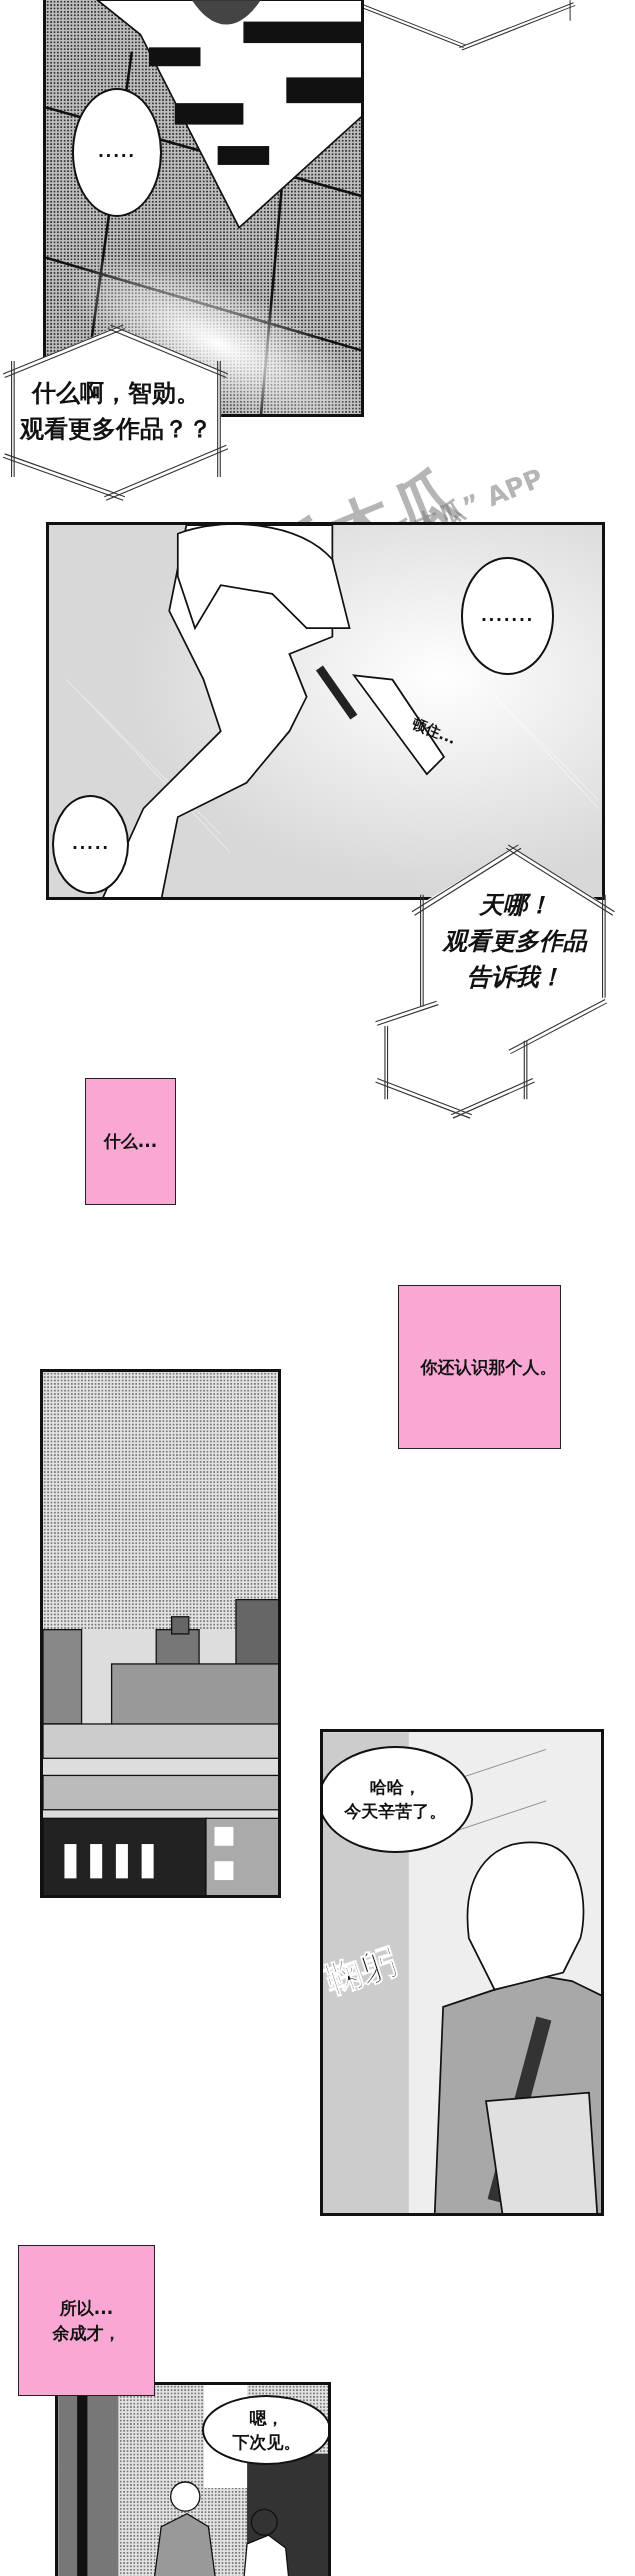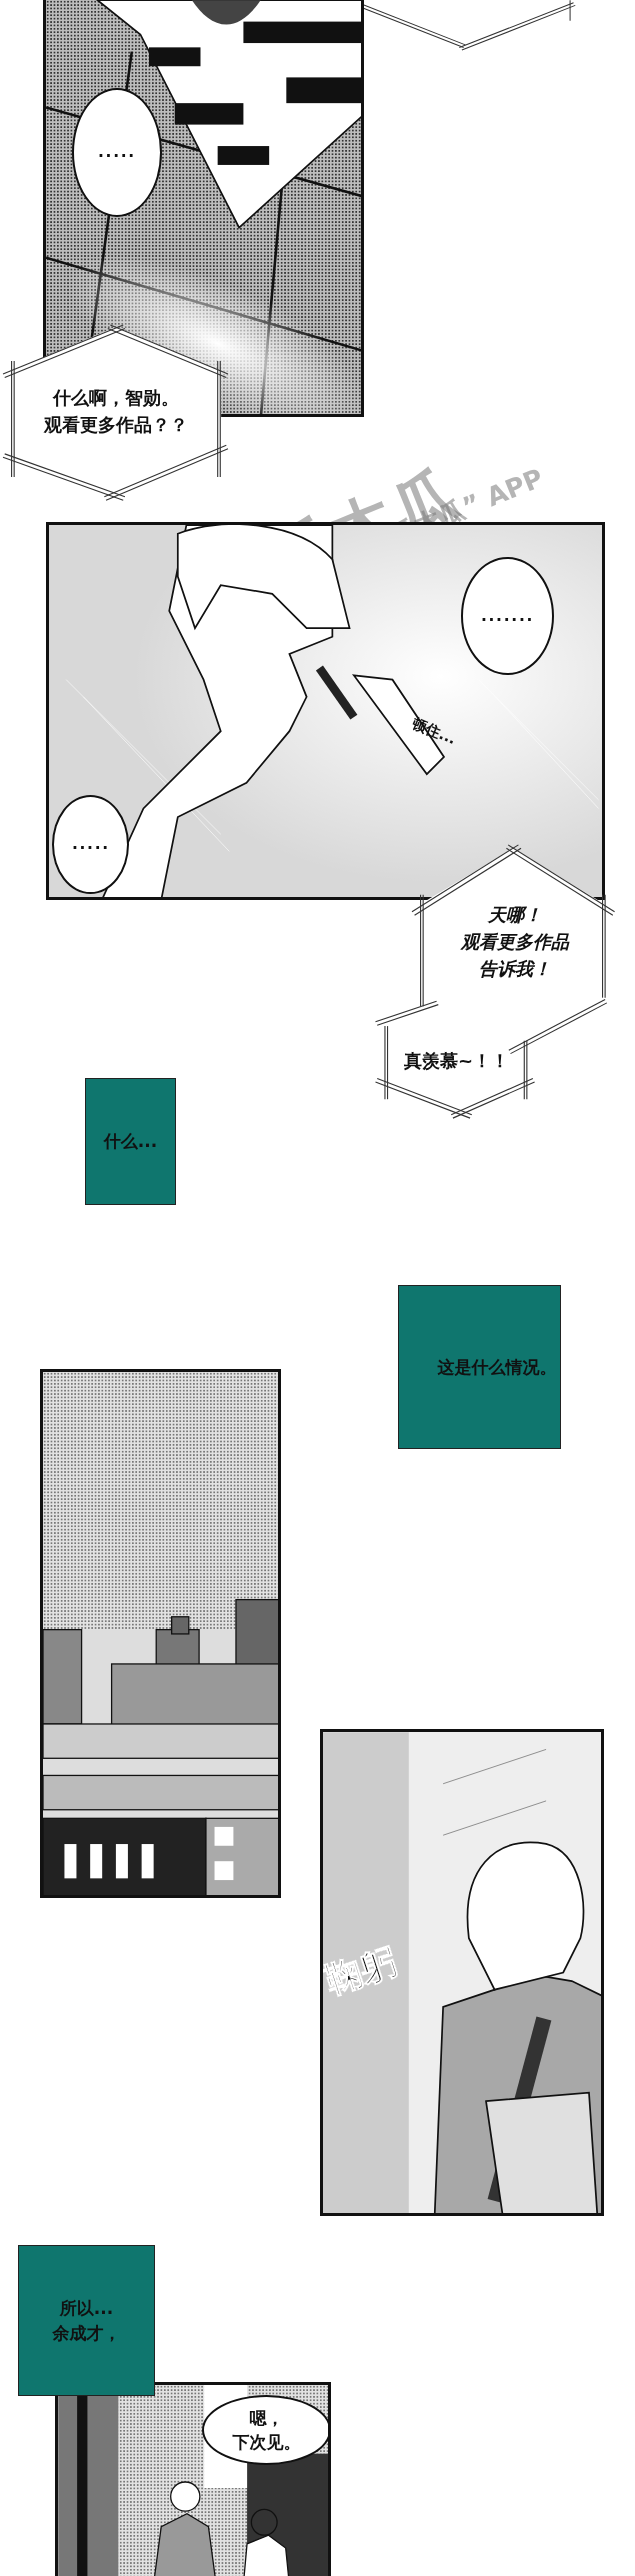--- a/index.html
+++ b/index.html
@@ -1,31 +1,31 @@
 <!DOCTYPE html>
 <html style="font-size:13.7px"><head>
 <meta charset="utf-8">
 <style>
   html, body { margin:0; padding:0; background:#ffffff; }
   body { width:635px; height:2576px; position:relative; overflow:hidden;
          font-family:"DejaVu Sans","Liberation Sans",sans-serif; color:#111; }
   .abs { position:absolute; }
   .panel { position:absolute; border:3.4px solid #111; box-sizing:border-box; overflow:hidden; }
-  .caption { position:absolute; border:1.7px solid #222; background:#0f766e; box-sizing:border-box;
+  .caption { position:absolute; border:1.7px solid #222; background:#f9a8d4; box-sizing:border-box;
              display:flex; align-items:center; justify-content:center; text-align:center;
              font-weight:bold; font-size:17px; line-height:1.45; }
   .bubble { position:absolute; background:#fff; border:2.1px solid #111; border-radius:50%;
             display:flex; align-items:center; justify-content:center; text-align:center;
             font-weight:bold; font-size:17px; line-height:1.45; box-sizing:border-box; }
   .dots { font-size:15.5px; letter-spacing:1.7px; font-weight:bold; }
   .hex { position:absolute; }
   .hex svg { position:absolute; left:0; top:0; overflow:visible; }
   .hex .txt { position:absolute; left:0; top:0; width:100%; height:100%;
               display:flex; align-items:center; justify-content:center; text-align:center;
-              font-weight:bold; font-size:18px; line-height:1.5; }
+              font-weight:bold; font-size:24px; line-height:1.5; }
   .halftone { background-color:#bdbdbd;
     background-image: radial-gradient(#333 0.9px, transparent 1px);
     background-size:3.4px 3.4px; }
   .halftone-light { background-color:#e2e2e2;
     background-image: radial-gradient(#777 0.7px, transparent 0.9px);
     background-size:3.4px 3.4px; }
   .sfx { position:absolute; font-weight:bold; white-space:nowrap; }
   .watermark { position:absolute; color:rgba(120,120,120,0.55); font-weight:bold; white-space:nowrap;
                transform:rotate(-22deg); transform-origin:left top; pointer-events:none; }
 </style>
@@ -170,31 +170,28 @@
       <line x1="36" y1="35" x2="36" y2="120"></line>
         <line x1="39" y1="35" x2="39" y2="120"></line>
       <line x1="198" y1="52" x2="198" y2="120"></line>
         <line x1="201" y1="52" x2="201" y2="120"></line>
       <line x1="25" y1="100" x2="135" y2="142"></line>
         <line x1="27" y1="96" x2="137" y2="138"></line>
       <line x1="115" y1="142" x2="210" y2="100"></line>
         <line x1="113" y1="138" x2="208" y2="96"></line>
     </g>
   </svg>
-  <div class="txt" style="left:34px; width:137px; top:34px; height:60px;">
-    <span>真羡慕~！！</span>
-  </div>
 </div>
 
 <div class="caption" style="left:85px; top:1078px; width:91px; height:127px;">
   <span>什么...</span>
 </div>
 
 <div class="caption" style="left:398px; top:1285px; width:163px; height:164px; justify-content:flex-end; padding-right:3.4px;">
-  <span>这是什么情况。</span>
+  <span>你还认识那个人。</span>
 </div>
 
 <div class="panel halftone-light" style="left:40px; top:1369px; width:241px; height:529px;">
   <svg class="abs" style="left:0;top:0" width="241" height="529" viewBox="0 0 281 616">
     <rect x="0" y="300" width="281" height="316" fill="#ddd"></rect>
     <g fill="#555" stroke="#111" stroke-width="1.5">
       <rect x="0" y="300" width="45" height="110" fill="#888"></rect>
       <rect x="132" y="300" width="50" height="60" fill="#777"></rect>
       <rect x="150" y="285" width="20" height="20" fill="#666"></rect>
       <rect x="225" y="265" width="56" height="140" fill="#666"></rect>
@@ -221,20 +218,26 @@
     <rect x="0" y="0" width="100" height="567" fill="#ccc"></rect>
     <g stroke="#111" stroke-width="1" opacity="0.5">
       <line x1="140" y1="60" x2="260" y2="20"></line>
         <line x1="140" y1="120" x2="260" y2="80"></line>
     </g>
     <path d="M130 567 L140 320 L200 300 L230 280 L290 290 L331 310 L331 567 Z" fill="#a8a8a8" stroke="#111" stroke-width="2"></path>
     <path d="M170 240 C160 160 200 120 260 130 C300 140 310 200 300 240 L280 280 L200 300 Z" fill="#fff" stroke="#111" stroke-width="2"></path>
     <rect x="220" y="330" width="18" height="220" fill="#333" transform="rotate(15 229 440)"></rect>
     <path d="M190 430 L310 420 L320 567 L210 567 Z" fill="#e0e0e0" stroke="#111" stroke-width="2"></path>
   </svg>
+  <div class="bubble" style="left:-5.2px; top:13.7px; width:155px; height:107px;">
+    <div>
+      <div>哈哈，</div>
+      <div>今天辛苦了。</div>
+    </div>
+  </div>
   <div class="sfx" style="left:1.7px; top:215px; font-size:36px; transform:rotate(-18deg); color:#111; -webkit-text-stroke:0.9px #fff;">鞠躬</div>
 </div>
 
 <div class="caption" style="left:18px; top:2245px; width:137px; height:151px; z-index:2;justify-content:center;">
   <div>
     <div>所以...</div>
     <div>余成才，</div>
   </div>
 </div>
 

